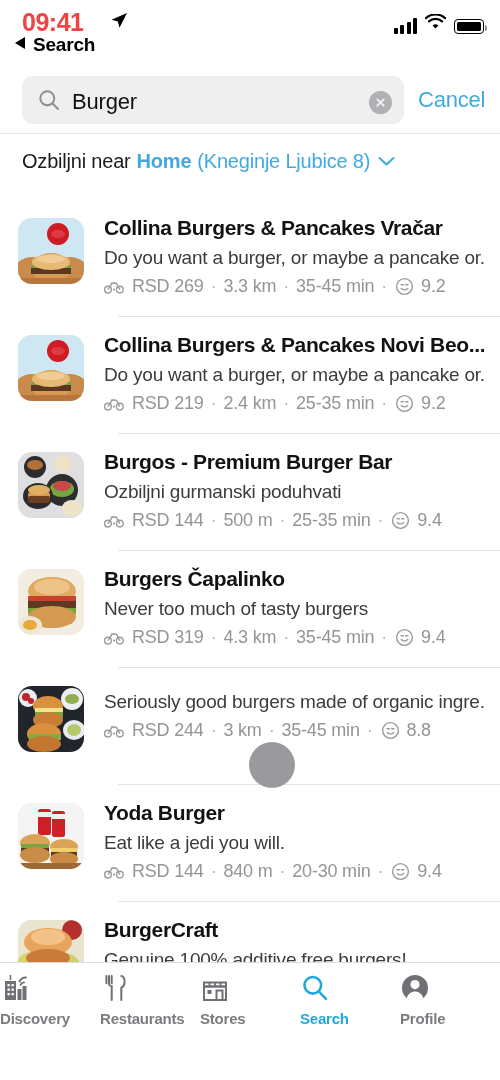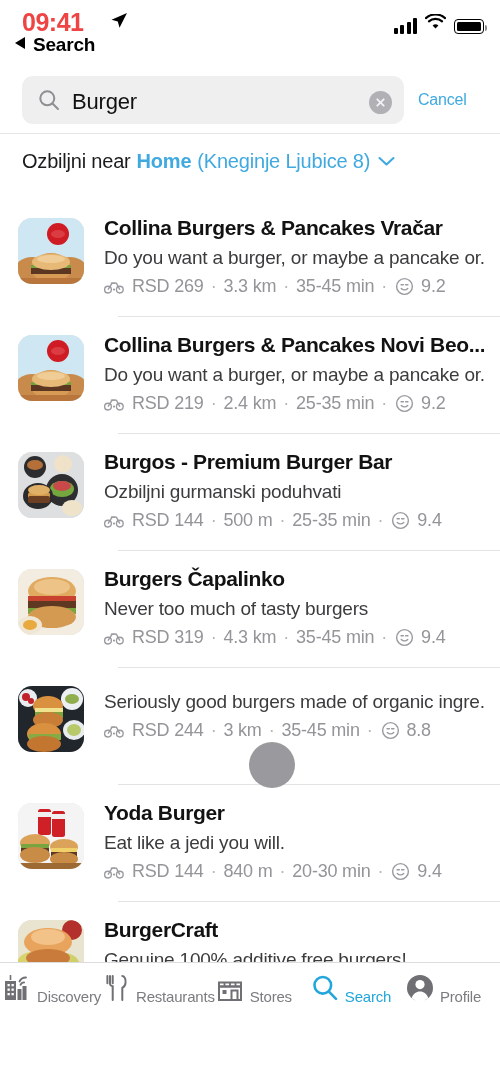--- a/index.html
+++ b/index.html
@@ -47,21 +47,21 @@
     border-radius:11px; display:flex; align-items:center; padding:4px 12px 0 16px;
   }
   .searchfield .q-text {
     flex:1; margin-left:12px; font-size:22px; color:#111; letter-spacing:-0.2px;
   }
   .clearbtn {
     width:23px; height:23px; border-radius:50%; background:#b0b0b5;
     display:flex; align-items:center; justify-content:center; flex:none;
   }
   .cancelbtn {
-    margin-left:14px; font-size:16px; color:#3fa9e0; letter-spacing:-0.2px; white-space:nowrap;
+    margin-left:14px; font-size:22px; color:#3fa9e0; letter-spacing:-0.2px; white-space:nowrap;
   }
 
   .hairline { position:absolute; top:133px; left:0; width:500px; height:1px; background:#e6e6e8; }
 
   
   .nearrow {
     position:absolute; top:150px; left:22px; width:460px;
     display:flex; align-items:center; font-size:20px; letter-spacing:-0.2px;
   }
   .nearrow .plain { color:#1c1c1e; }
@@ -100,21 +100,21 @@
     position:absolute; left:249px; top:742px; width:46px; height:46px;
     border-radius:50%; background:#9a9a9e; z-index:40;
   }
 
   
   .tabbar {
     position:absolute; left:0; bottom:0; width:500px; height:118px;
     background:#fff; border-top:1px solid #dcdcdf; z-index:50;
     display:flex; align-items:flex-start; padding-top:8px;
   }
-  .tab { flex:1; display:flex; align-items:flex-end; gap:5px; }
+  .tab { flex:1; display:flex; flex-direction:column; align-items:flex-start; gap:5px;font-weight:bold; }
   .tab .ic { height:34px; display:flex; align-items:center; justify-content:center; }
   .tab .tl { font-size:15px; color:#7c7c80; letter-spacing:-0.2px; }
   .tab.active .tl { color:#22a6dc; }
   .homebar {
     position:absolute; left:50%; transform:translateX(-50%); bottom:12px;
     width:160px; height:6px; border-radius:3px; background:#000;
   }
 </style>
 </head>
 <body>

